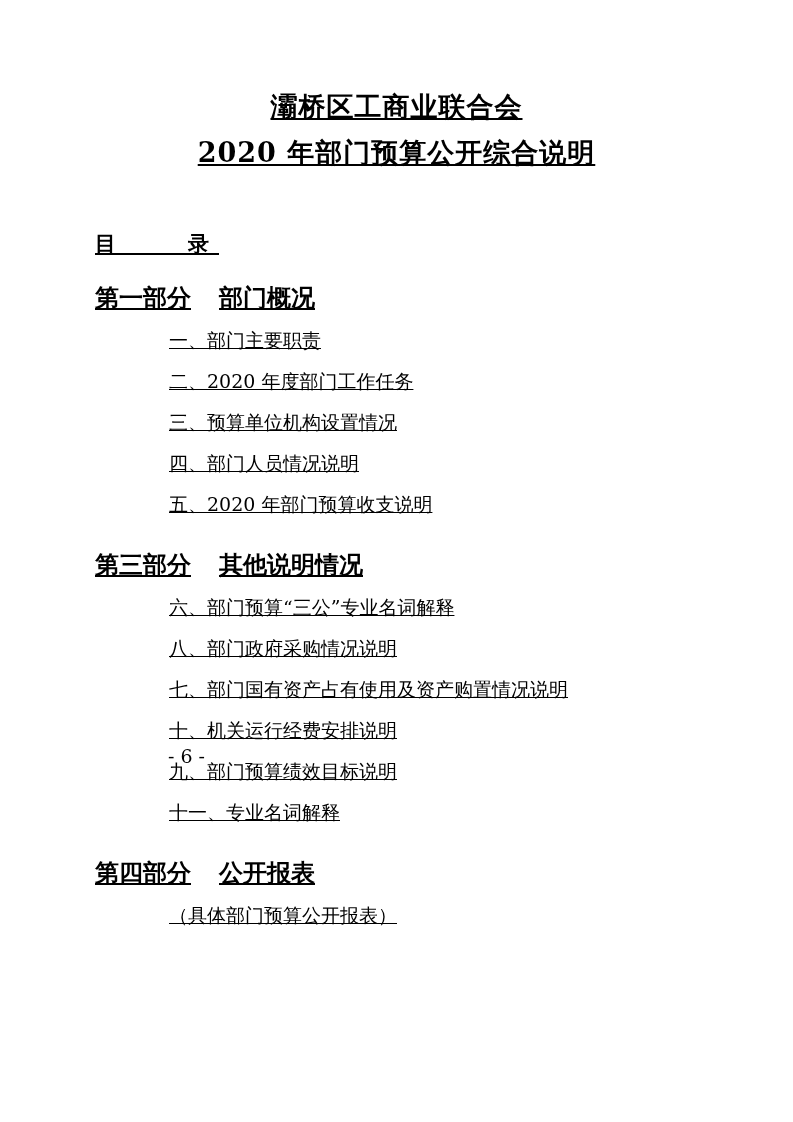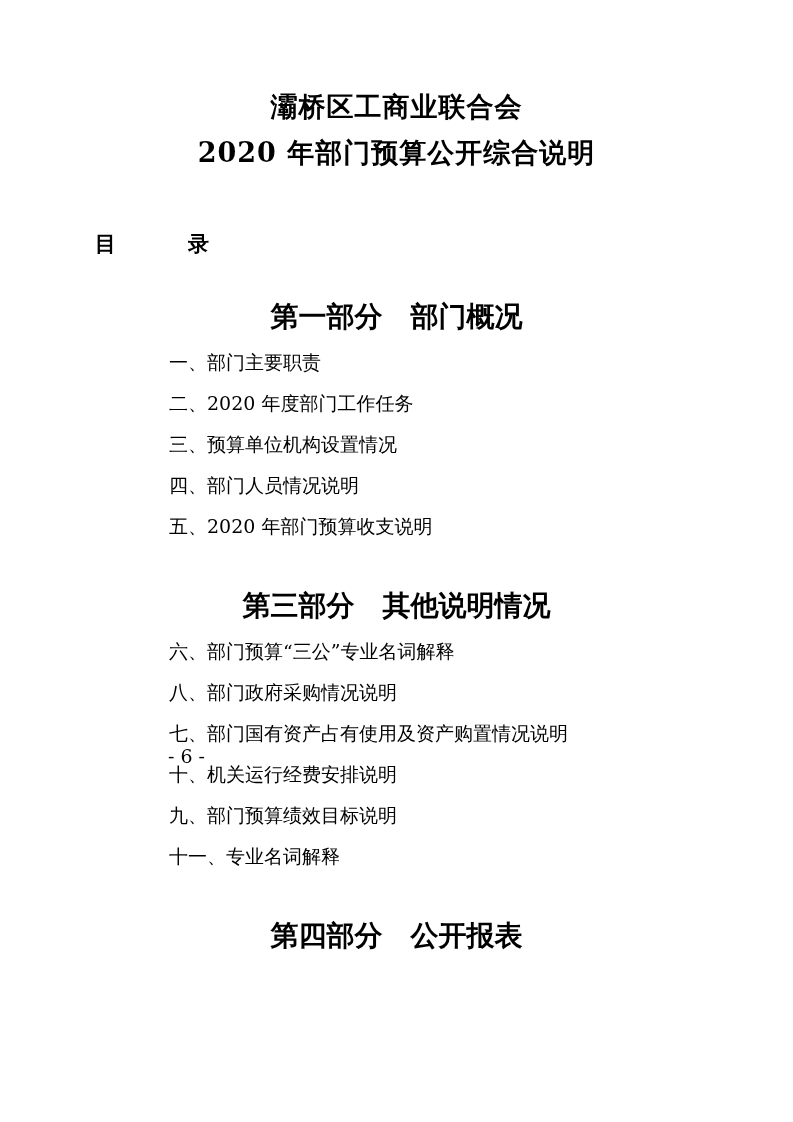--- a/index.html
+++ b/index.html
@@ -14,20 +14,21 @@
     color: #000000;
     position: relative;
     overflow: hidden;
   }
   .page {
     position: relative;
     width: 793px;
     height: 822px;
     box-sizing: border-box;
     padding: 0 95px;
+    text-decoration: underline;
   }
   .doc-title {
     text-align: center;
     font-weight: bold;
     font-size: 27px;
     line-height: 46px;
     letter-spacing: 1px;
     padding-top: 84px;
   }
   .doc-title .line1 {
@@ -38,24 +39,24 @@
   }
   .toc-heading {
     text-align: left;
     font-weight: bold;
     font-size: 21px;
     letter-spacing: 10px;
     margin-top: 54px;
     margin-bottom: 0;
   }
   .part-heading {
-    text-align: center;
+    text-align: left;
     font-weight: bold;
-    font-size: 28px;
-    margin-top: 40px;
+    font-size: 24px;
+    margin-top: 24px;
     margin-bottom: 6px;
   }
   .part-heading .gap {
     display: inline-block;
     width: 28px;
   }
   .toc-item {
     font-size: 19px;
     line-height: 41px;
     padding-left: 74px;
@@ -105,16 +106,17 @@
   <div class="toc-item">六、部门预算“三公”专业名词解释</div>
   <div class="toc-item">八、部门政府采购情况说明</div>
   <div class="toc-item">七、部门国有资产占有使用及资产购置情况说明</div>
   <div class="toc-item">十、机关运行经费安排说明</div>
   <div class="toc-item">九、部门预算绩效目标说明</div>
   <div class="toc-item">十一、专业名词解释</div>
 
   <div class="part-heading">
     <span>第四部分</span><span class="gap"></span><span>公开报表</span>
   </div>
+  <div class="note-line">（具体部门预算公开报表）</div>
 
   <div class="page-number">- 6 -</div>
 
 </div>
 
 </body></html>

